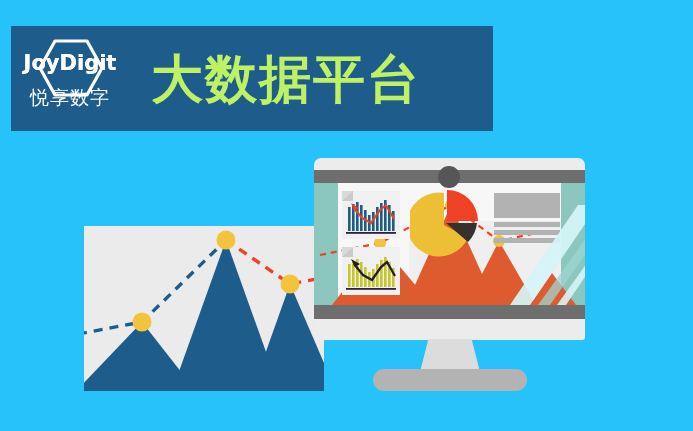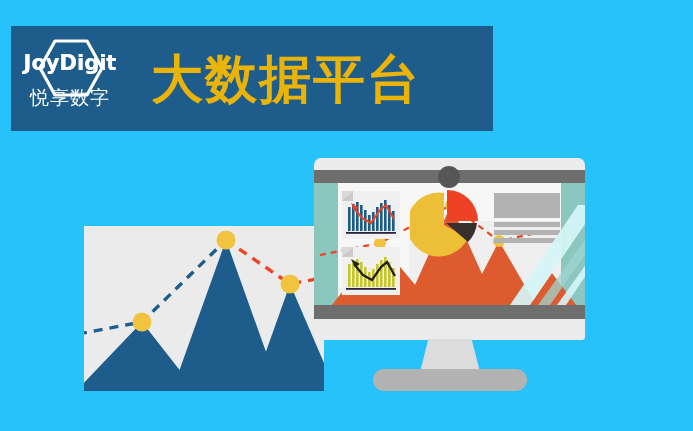--- a/index.html
+++ b/index.html
@@ -25,21 +25,21 @@
     position:relative;z-index:2;color:#ffffff;font-size:21px;font-weight:bold;
     letter-spacing:0px;line-height:1;margin-top:2px;
     font-family:"DejaVu Sans",sans-serif;
     text-shadow:0 0 0 #fff;
   }
   .logo-sub{
     position:relative;z-index:2;color:#ffffff;font-size:19px;font-weight:normal;
     letter-spacing:1px;line-height:1;margin-top:14px;
   }
   .header-title{
-    color:#eab308;font-size:52px;font-weight:bold;letter-spacing:2px;
+    color:#bef264;font-size:52px;font-weight:bold;letter-spacing:2px;
     margin-left:22px;line-height:1;white-space:nowrap;
   }
 
   
   .left-panel{
     position:absolute;left:84px;top:226px;width:240px;height:165px;
     background:#ebebeb;overflow:hidden;
   }
   .left-panel svg{display:block;}
 

